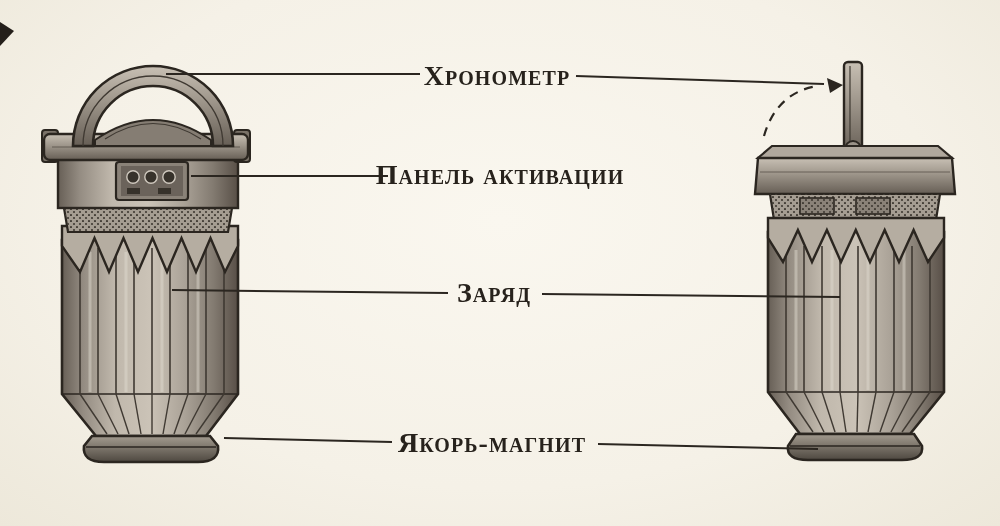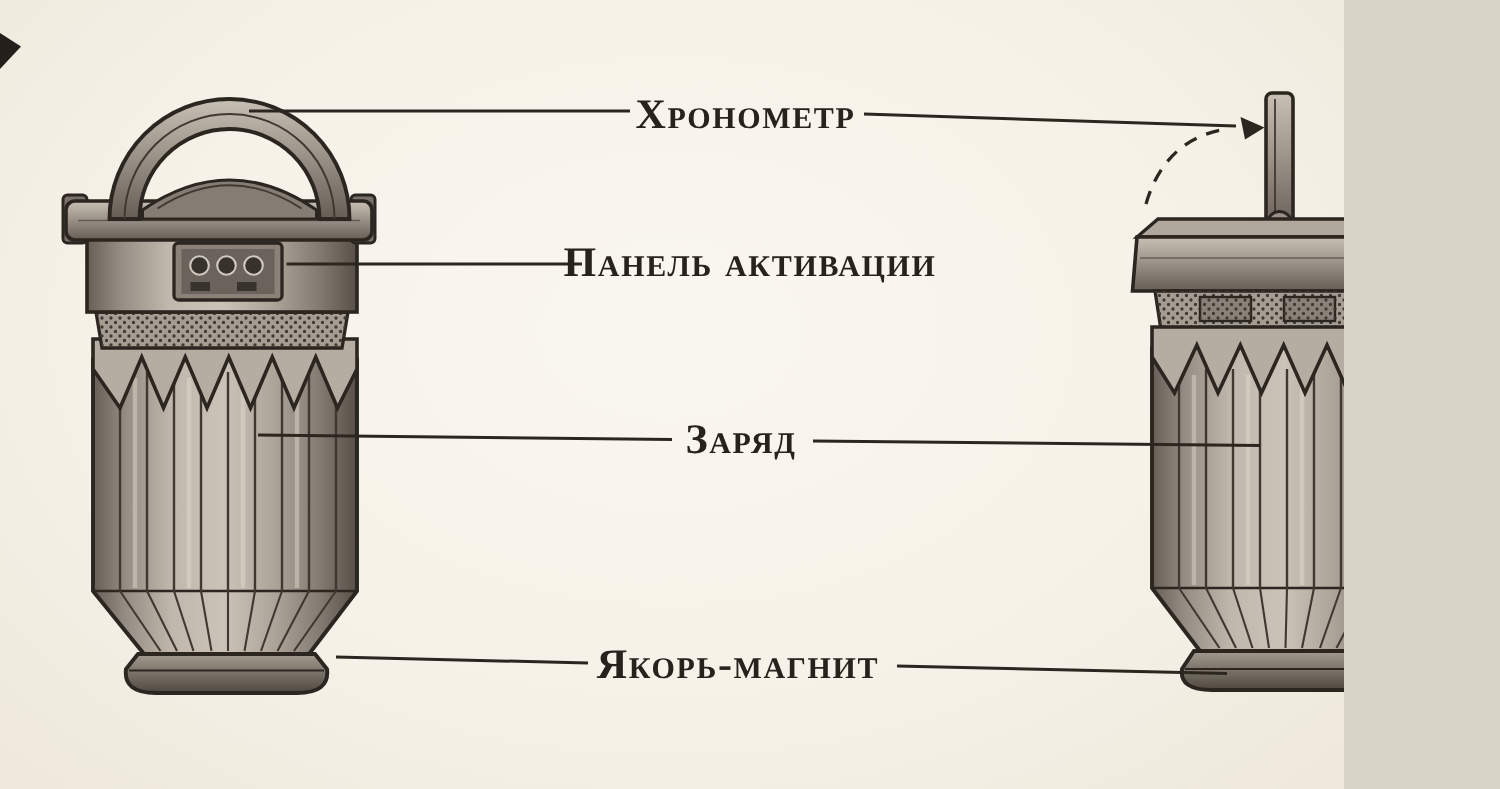--- a/index.html
+++ b/index.html
@@ -1,17 +1,17 @@
 <!DOCTYPE html>
 <html><head>
 <meta charset="utf-8">
 <style>
   html,body{margin:0;padding:0;background:#d9d4c8;}
   .stage{
-    position:relative;width:896px;height:526px;overflow:hidden;
+    position:relative;width:1000px;height:526px;overflow:hidden;
     background:radial-gradient(ellipse at 50% 42%, #faf7ef 0%, #f5f1e7 62%, #ede8da 100%);
     font-family:"Liberation Serif", serif;
   }
   svg{position:absolute;inset:0;display:block;}
   .lbl{
     font-family:"Liberation Serif", serif;
     font-variant:small-caps;
     font-weight:600;
     font-size:28px;
     letter-spacing:1.1px;

